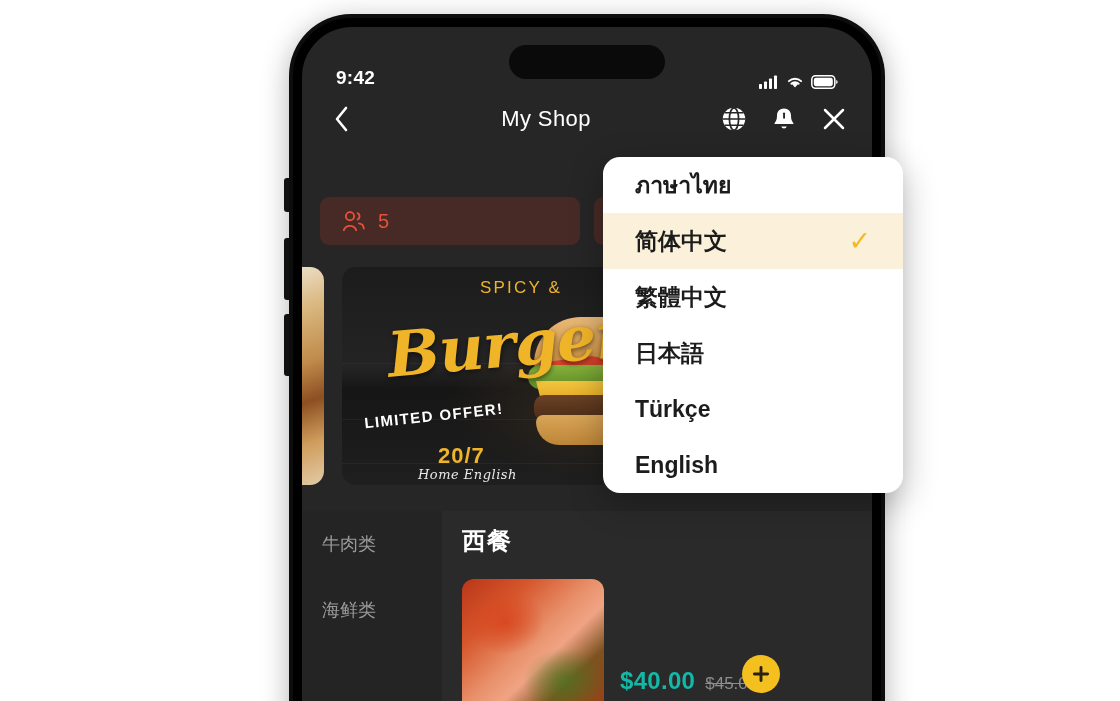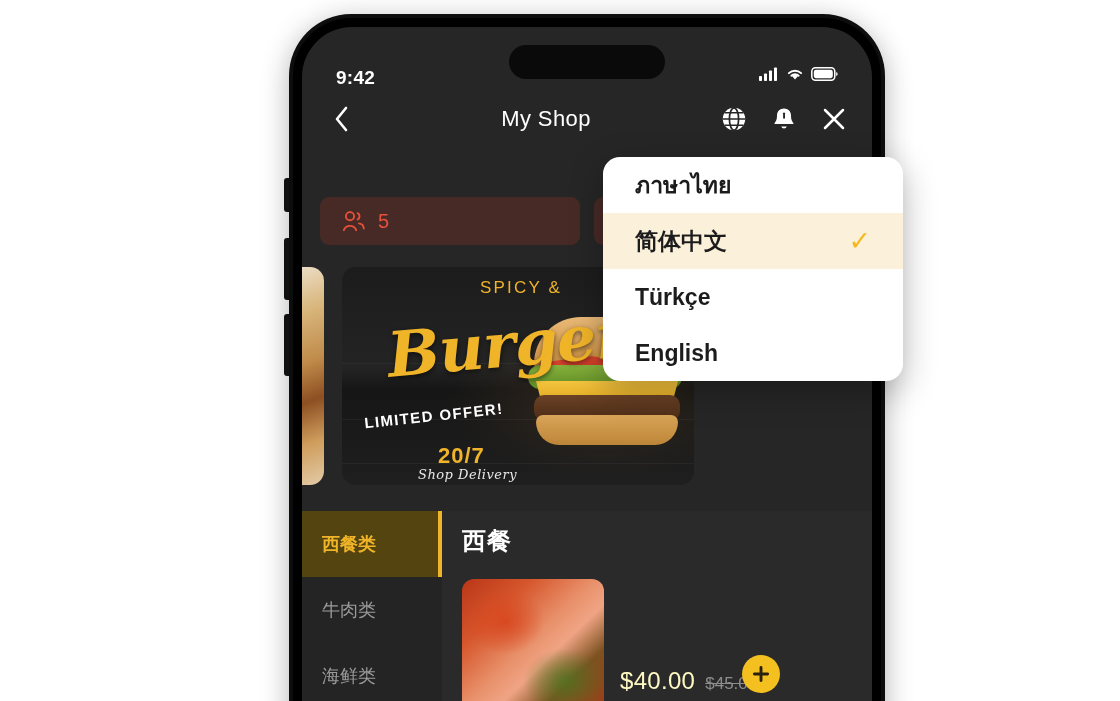--- a/index.html
+++ b/index.html
@@ -64,25 +64,24 @@
     border-radius: 0 3px 3px 0;
   }
 
   
   .status-bar {
     position: absolute;
     left: 0; top: 0;
     width: 100%;
     height: 62px;
     display: flex;
-    align-items: flex-start;
+    align-items: flex-end;
     justify-content: space-between;
     padding: 12px 34px 0 34px;
     color: #ffffff;
-    margin-top: 28px;
   }
   .status-time {
     font-size: 19px;
     font-weight: bold;
     letter-spacing: 0.3px;
     color: #fdfdfd;
   }
   .status-icons {
     display: flex;
     align-items: center;
@@ -386,22 +385,22 @@
   .dish-info {
     padding-top: 88px;
   }
   .price-row {
     display: flex;
     align-items: baseline;
     gap: 10px;
   }
   .price-now {
     font-size: 24px;
-    font-weight: normal;
-    color: #fef9c3;
+    font-weight: bold;
+    color: #14b8a6;
     letter-spacing: 0.3px;
   }
   .price-old {
     font-size: 17px;
     color: #8d8d8d;
     text-decoration: line-through;
   }
   .add-btn {
     position: absolute;
     left: 300px;
@@ -554,30 +553,27 @@
               <div class="cheese"></div>
               <div class="patty"></div>
               <div class="bun-bot"></div>
             </div>
             <div class="banner-text">
               <div class="banner-spicy">SPICY &amp;</div>
             </div>
             <div class="banner-burgers">Burgers</div>
             <div class="banner-limited">LIMITED OFFER!</div>
             <div class="banner-247">20/7</div>
-            <div class="banner-delivery">Shop Delivery</div>
+            <div class="banner-delivery">Home English</div>
           </div>
         </div>
       </div>
 
       <div class="menu-area">
         <div class="cat-list">
-          <div class="cat-item active">
-            <span>西餐类</span>
-          </div>
           <div class="cat-item">
             <span>牛肉类</span>
           </div>
           <div class="cat-item">
             <span>海鲜类</span>
           </div>
         </div>
 
         <div class="items-col">
           <div class="section-title">西餐</div>
@@ -605,20 +601,26 @@
 
   <div class="lang-menu">
     <div class="lang-item">
       <span>ภาษาไทย</span>
     </div>
     <div class="lang-item selected">
       <span>简体中文</span>
       <span class="lang-check">✓</span>
     </div>
     <div class="lang-item">
+      <span>繁體中文</span>
+    </div>
+    <div class="lang-item">
+      <span>日本語</span>
+    </div>
+    <div class="lang-item">
       <span>Türkçe</span>
     </div>
     <div class="lang-item">
       <span>English</span>
     </div>
   </div>
 
 </div>
 
 </body></html>

